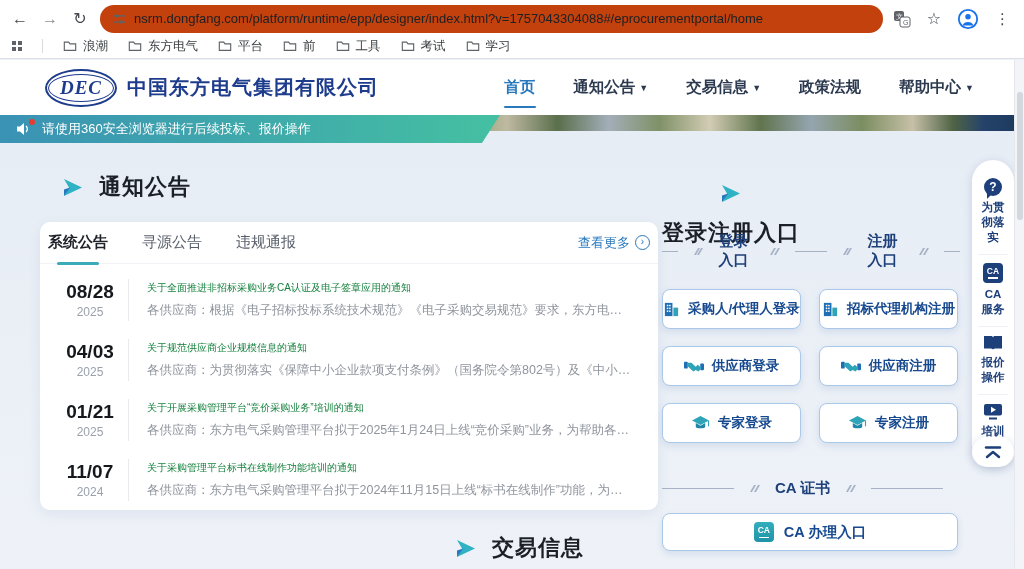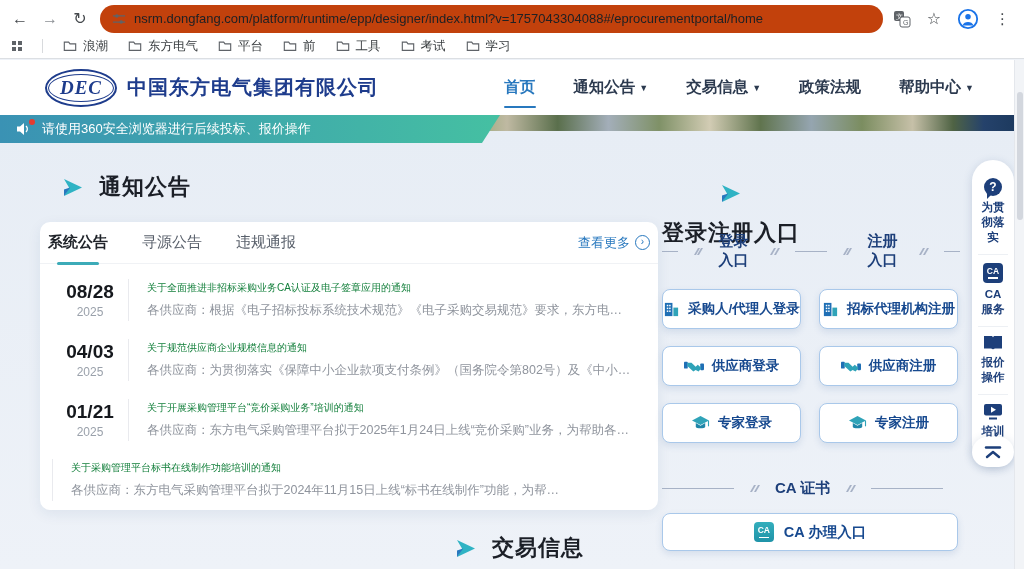--- a/index.html
+++ b/index.html
@@ -284,20 +284,24 @@
           <div class="d">01/21</div>
           <div class="y">2025</div>
         </span>
         <span class="vline"></span>
         <span class="text-col">
           <div class="n-title">关于开展采购管理平台“竞价采购业务”培训的通知</div>
           <div class="n-sum">各供应商：东方电气采购管理平台拟于2025年1月24日上线“竞价采购”业务，为帮助各供…</div>
         </span>
       </div>
       <div class="notice-item">
+        <span class="date-col">
+          <div class="d">11/07</div>
+          <div class="y">2024</div>
+        </span>
         <span class="vline"></span>
         <span class="text-col">
           <div class="n-title">关于采购管理平台标书在线制作功能培训的通知</div>
           <div class="n-sum">各供应商：东方电气采购管理平台拟于2024年11月15日上线“标书在线制作”功能，为帮…</div>
         </span>
       </div>
     </div>
   </div>
 
   <div class="sec-head login-head">

